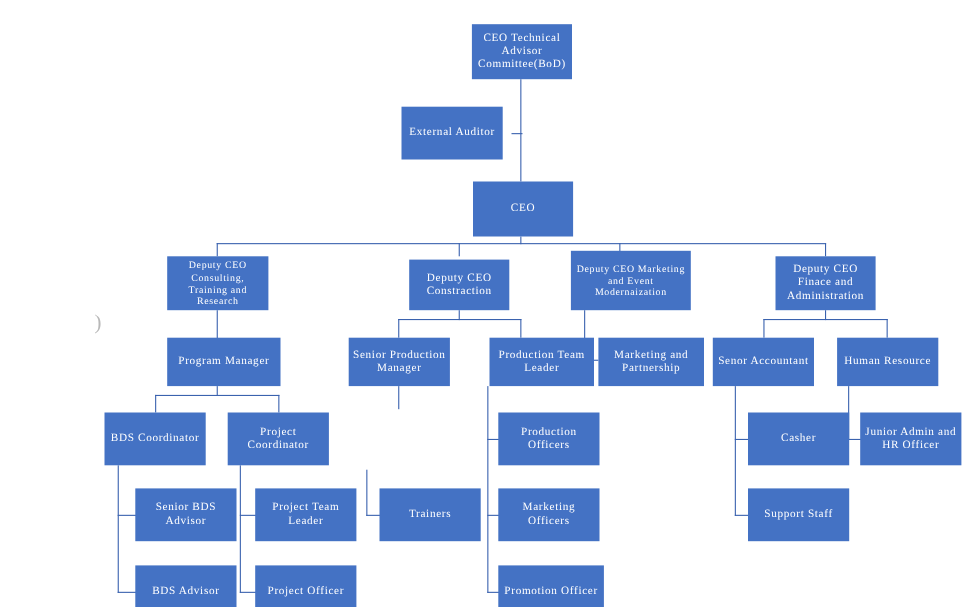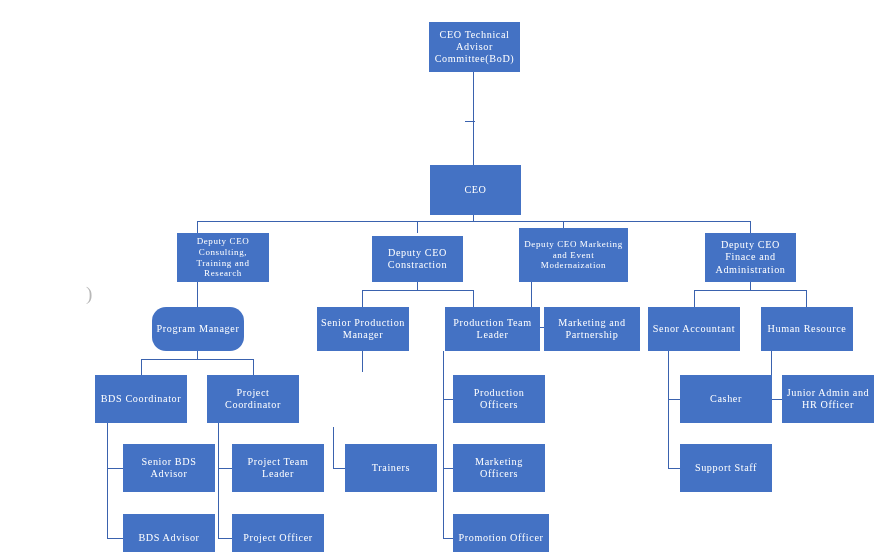--- a/index.html
+++ b/index.html
@@ -111,42 +111,45 @@
 
   <div class="conn vline" style="left:771px; top:351px; height:49px;"></div>
   <div class="conn hline" style="left:771px; top:399px; width:12px;"></div>
 
   <div class="stray-mark" style="left:86px; top:283px;">)</div>
 
   <div class="node fs10" style="left:429px; top:22px; width:91px; height:50px;">
     <span>CEO Technical Advisor Committee(BoD)</span>
   </div>
 
+  <div class="node fs10" style="left:365px; top:97px; width:92px; height:48px;">
+    <span>External Auditor</span>
+  </div>
 
   <div class="node fs10" style="left:430px; top:165px; width:91px; height:50px;">
     <span>CEO</span>
   </div>
 
-  <div class="node fs9" style="left:152px; top:233px; width:92px; height:49px;margin-left:25px;">
+  <div class="node fs9" style="left:152px; top:233px; width:92px; height:49px;">
     <span>Deputy CEO Consulting, Training and Research</span>
   </div>
 
   <div class="node fs10" style="left:372px; top:236px; width:91px; height:46px;">
     <span>Deputy CEO Constraction</span>
   </div>
 
   <div class="node fs9" style="left:519px; top:228px; width:109px; height:54px;">
     <span>Deputy CEO Marketing and Event Modernaization</span>
   </div>
 
   <div class="node fs10" style="left:705px; top:233px; width:91px; height:49px;">
     <span>Deputy CEO Finace and Administration</span>
   </div>
 
-  <div class="node fs10" style="left:152px; top:307px; width:92px; height:44px;border-radius:14px;">
+  <div class="node fs10" style="left:152px; top:307px; width:103px; height:44px;">
     <span>Program Manager</span>
   </div>
 
   <div class="node fs10" style="left:317px; top:307px; width:92px; height:44px;">
     <span>Senior Production Manager</span>
   </div>
 
   <div class="node fs10" style="left:445px; top:307px; width:95px; height:44px;">
     <span>Production Team Leader</span>
   </div>

